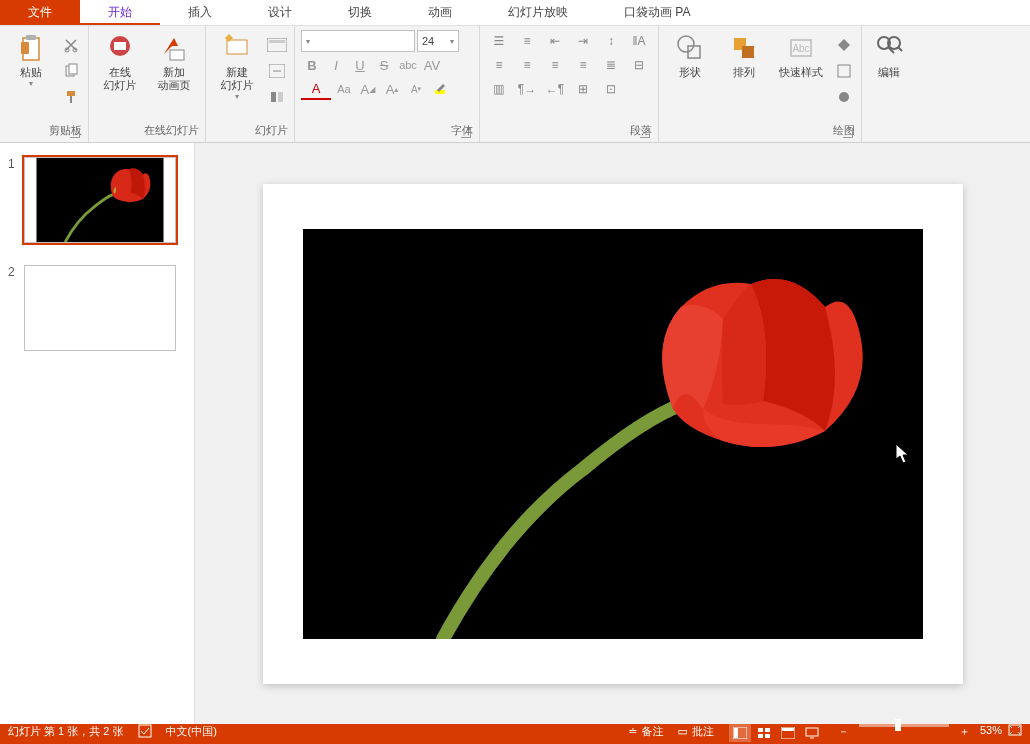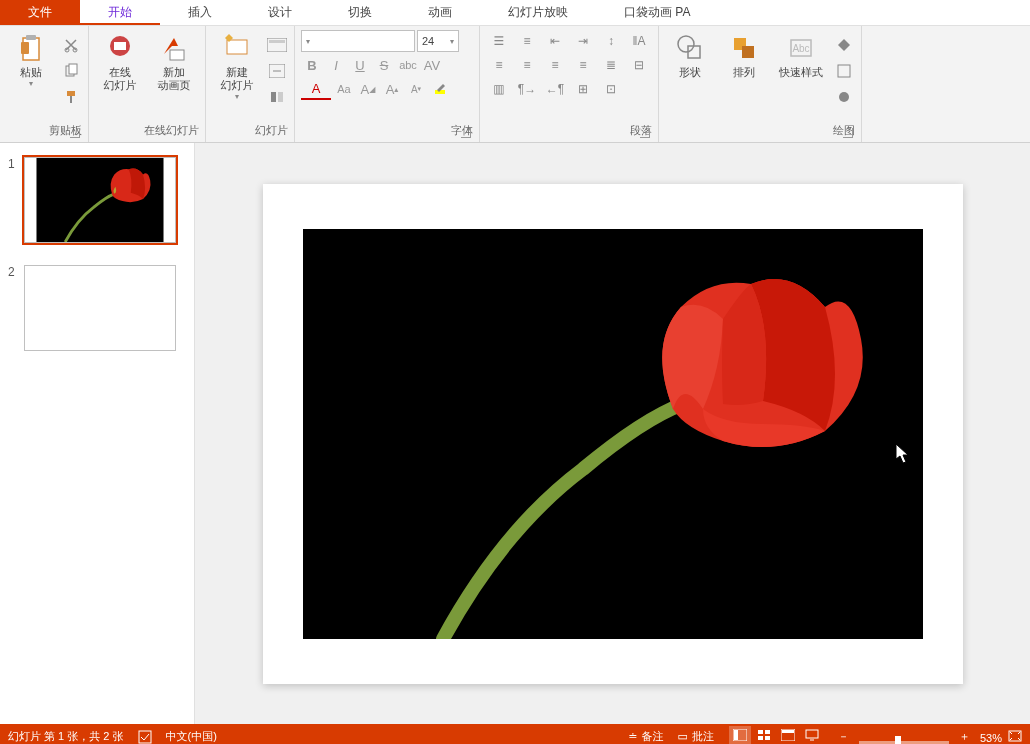--- a/index.html
+++ b/index.html
@@ -42,21 +42,21 @@
   .thumb-box.selected { outline: 2px solid #d83b01; outline-offset: 0px; }
   
   .slide-area { flex: 1; background: #f0f0f0; display: flex; align-items: center; justify-content: center; position: relative; }
   .slide-canvas { width: 700px; height: 500px; background: #fff; box-shadow: 0 2px 8px rgba(0,0,0,0.2); display: flex; align-items: center; justify-content: center; }
   .slide-image { width: 620px; height: 410px; }
   
   
   .tulip-svg { width: 100%; height: 100%; display: block; }
   
   
-  .statusbar { height: 20px; background: #d83b01; color: #fff; display: flex; align-items: flex-end; font-size: 11px; padding: 0 8px; }
+  .statusbar { height: 20px; background: #d83b01; color: #fff; display: flex; align-items: flex-start; font-size: 11px; padding: 0 8px; }
   .statusbar .spacer { flex: 1; }
   .status-item { margin-right: 14px; display: flex; align-items: center; gap: 4px; }
   .view-btn { width: 22px; height: 18px; display: flex; align-items: center; justify-content: center; margin: 0 1px; }
   .view-btn.active { background: rgba(255,255,255,0.25); }
   .zoom-slider { width: 90px; height: 3px; background: rgba(255,255,255,0.5); position: relative; margin: 0 6px; }
   .zoom-thumb { position: absolute; width: 6px; height: 12px; background: #fff; top: -5px; left: 40%; }
   
   .cursor { position: absolute; width: 16px; height: 22px; pointer-events: none; }
 </style>
 </head>
@@ -277,20 +277,36 @@
         <div class="small-btn">
             <svg width="16" height="16">
               <circle cx="8" cy="8" r="5" fill="#888"></circle>
             </svg>
           </div>
       </div>
     </div>
     <div class="group-label"><span>绘图</span><span class="launcher"></span></div>
   </div>
 
+  <div class="group" style="border-right:none;">
+    <div class="group-content">
+      <div class="big-btn" style="width:42px;">
+        <div class="icon">
+            <svg viewBox="0 0 32 32">
+              <circle cx="11" cy="11" r="6" fill="none" stroke="#666" stroke-width="2"></circle>
+              <path d="M15 15l6 6" stroke="#666" stroke-width="2"></path>
+              <circle cx="21" cy="11" r="6" fill="none" stroke="#666" stroke-width="2"></circle>
+              <path d="M25 15l4 4" stroke="#666" stroke-width="2"></path>
+            </svg>
+          </div>
+        <div class="lbl">编辑</div>
+      </div>
+    </div>
+    <div class="group-label">&nbsp;</div>
+  </div>
 </div>
 
 <div class="workspace">
   <div class="thumb-panel">
     <div class="thumb-item">
       <div class="thumb-num">1</div>
       <div class="thumb-box selected">
         <svg class="tulip-svg" viewBox="0 0 620 410">
           <rect width="620" height="410" fill="#000"></rect>
           <path d="M140 410 Q 200 300 280 240 Q 340 190 380 175" stroke="#7a9a3a" stroke-width="14" fill="none"></path>

